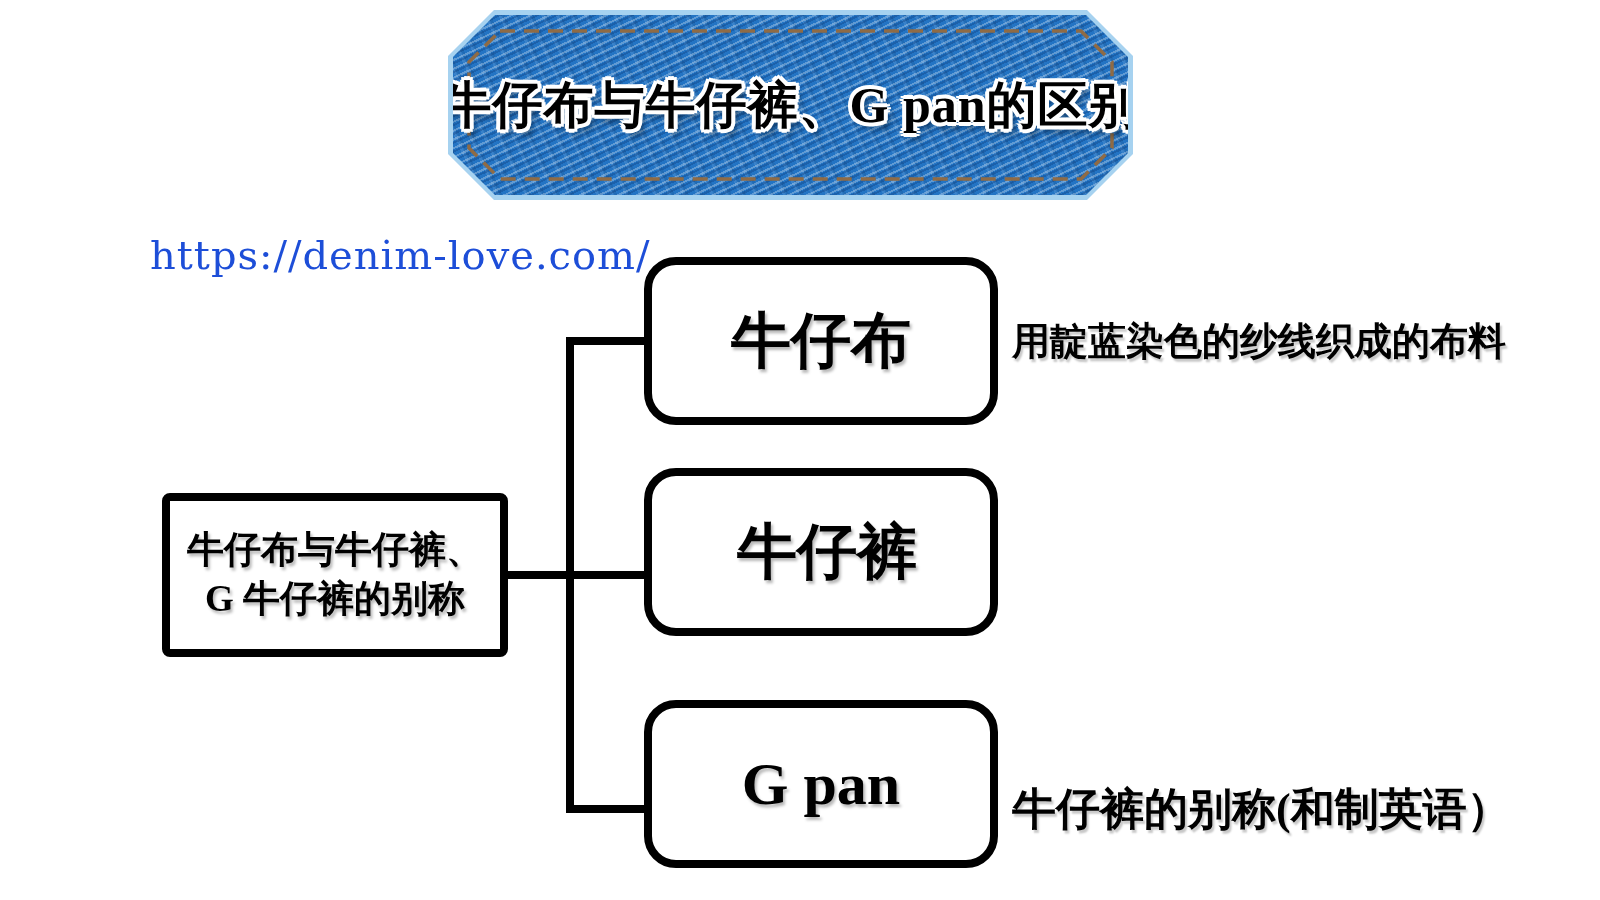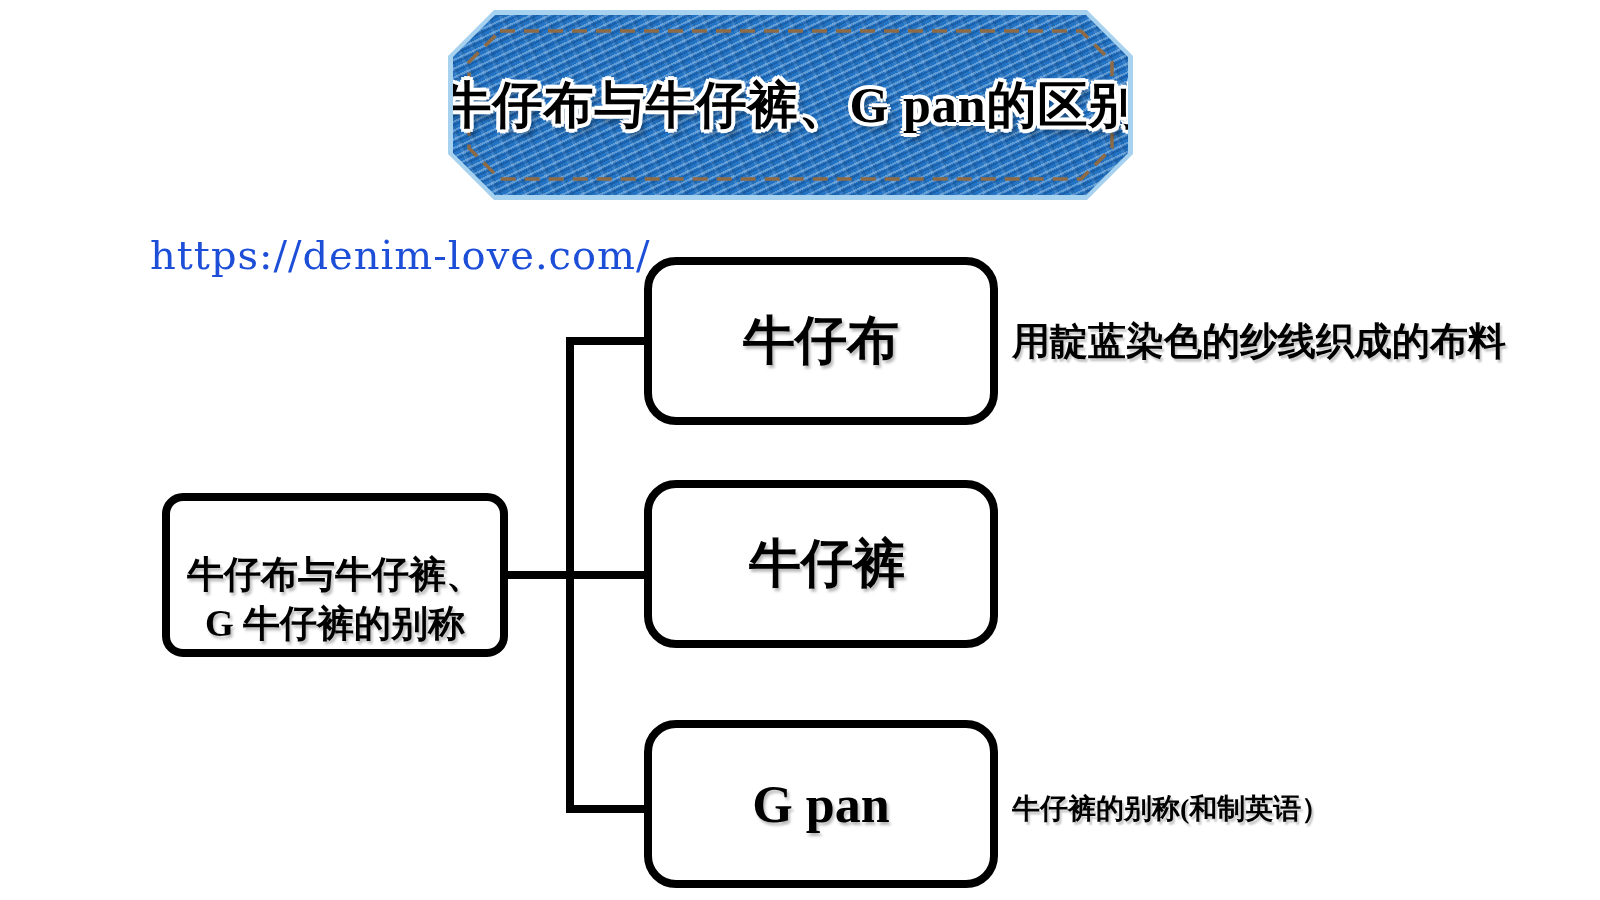--- a/index.html
+++ b/index.html
@@ -55,42 +55,42 @@
   }
 
   
   .node{
     position:absolute;background:#fff;border:8px solid #000;border-radius:32px;
     box-sizing:border-box;display:flex;flex-direction:column;
     align-items:center;justify-content:center;text-align:center;
     font-weight:bold;color:#000;
     text-shadow:2px 3px 3px rgba(0,0,0,0.28);
   }
-  .node-root{left:162px;top:493px;width:346px;height:164px;border-radius:21px;font-size:37px;line-height:1.32;justify-content:flex-end;}
-  .node-child{left:644px;width:354px;height:168px;font-size:52px;}
+  .node-root{left:162px;top:493px;width:346px;height:164px;border-radius:8px;font-size:37px;line-height:1.32;}
+  .node-child{left:644px;width:354px;height:168px;font-size:60px;}
   .node-c1{top:257px;}
-  .node-c2{top:480px;padding-left:12px;}
-  .node-c3{top:720px;}
+  .node-c2{top:468px;padding-left:12px;}
+  .node-c3{top:700px;}
 
   
   .cline{position:absolute;background:var(--line);}
   .trunk{left:566px;top:337px;width:8px;height:476px;}
   .branch-top{left:566px;top:337px;width:78px;height:8px;}
   .branch-mid{left:508px;top:571px;width:136px;height:8px;}
   .branch-bottom{left:566px;top:805px;width:78px;height:8px;}
 
   
   .desc{
     position:absolute;left:1012px;transform:translateY(-50%);
     font-weight:bold;color:#000;white-space:nowrap;
     text-shadow:2px 3px 2px rgba(0,0,0,0.22);
   }
   .desc-1{top:341px;font-size:38px;text-align:center;}
   .desc-2{top:576px;font-size:42px;}
-  .desc-3{top:809px;font-size:28px;}
+  .desc-3{top:809px;font-size:44px;}
 </style>
 </head>
 <body>
 
 <div class="stage">
 
   <div class="banner">
     <div class="banner-inner">
       <svg class="stitch-svg" viewBox="0 0 675 180" preserveAspectRatio="none" aria-hidden="true">
         <path d="M 47 16 L 628 16 L 659 47 L 659 133 L 628 164 L 47 164 L 16 133 L 16 47 Z" fill="none" stroke="#8f6b45" stroke-width="3.5" stroke-dasharray="15 9"></path>

